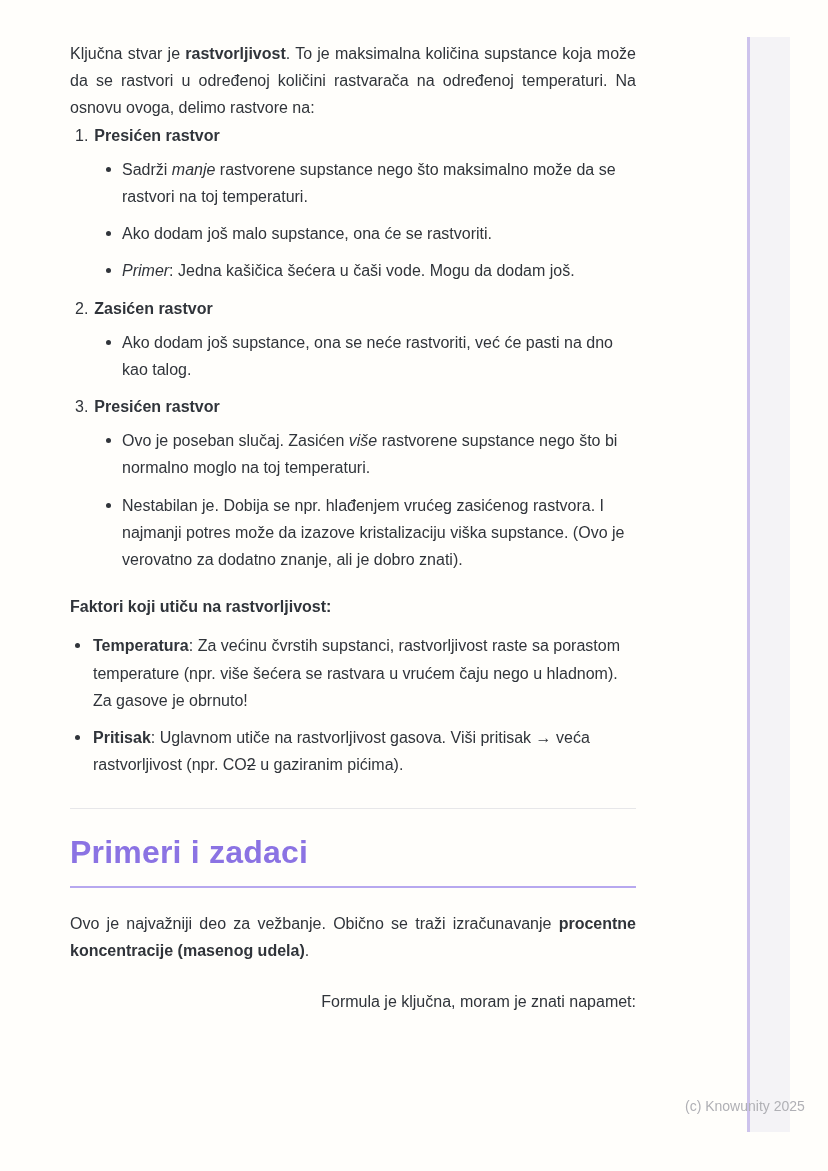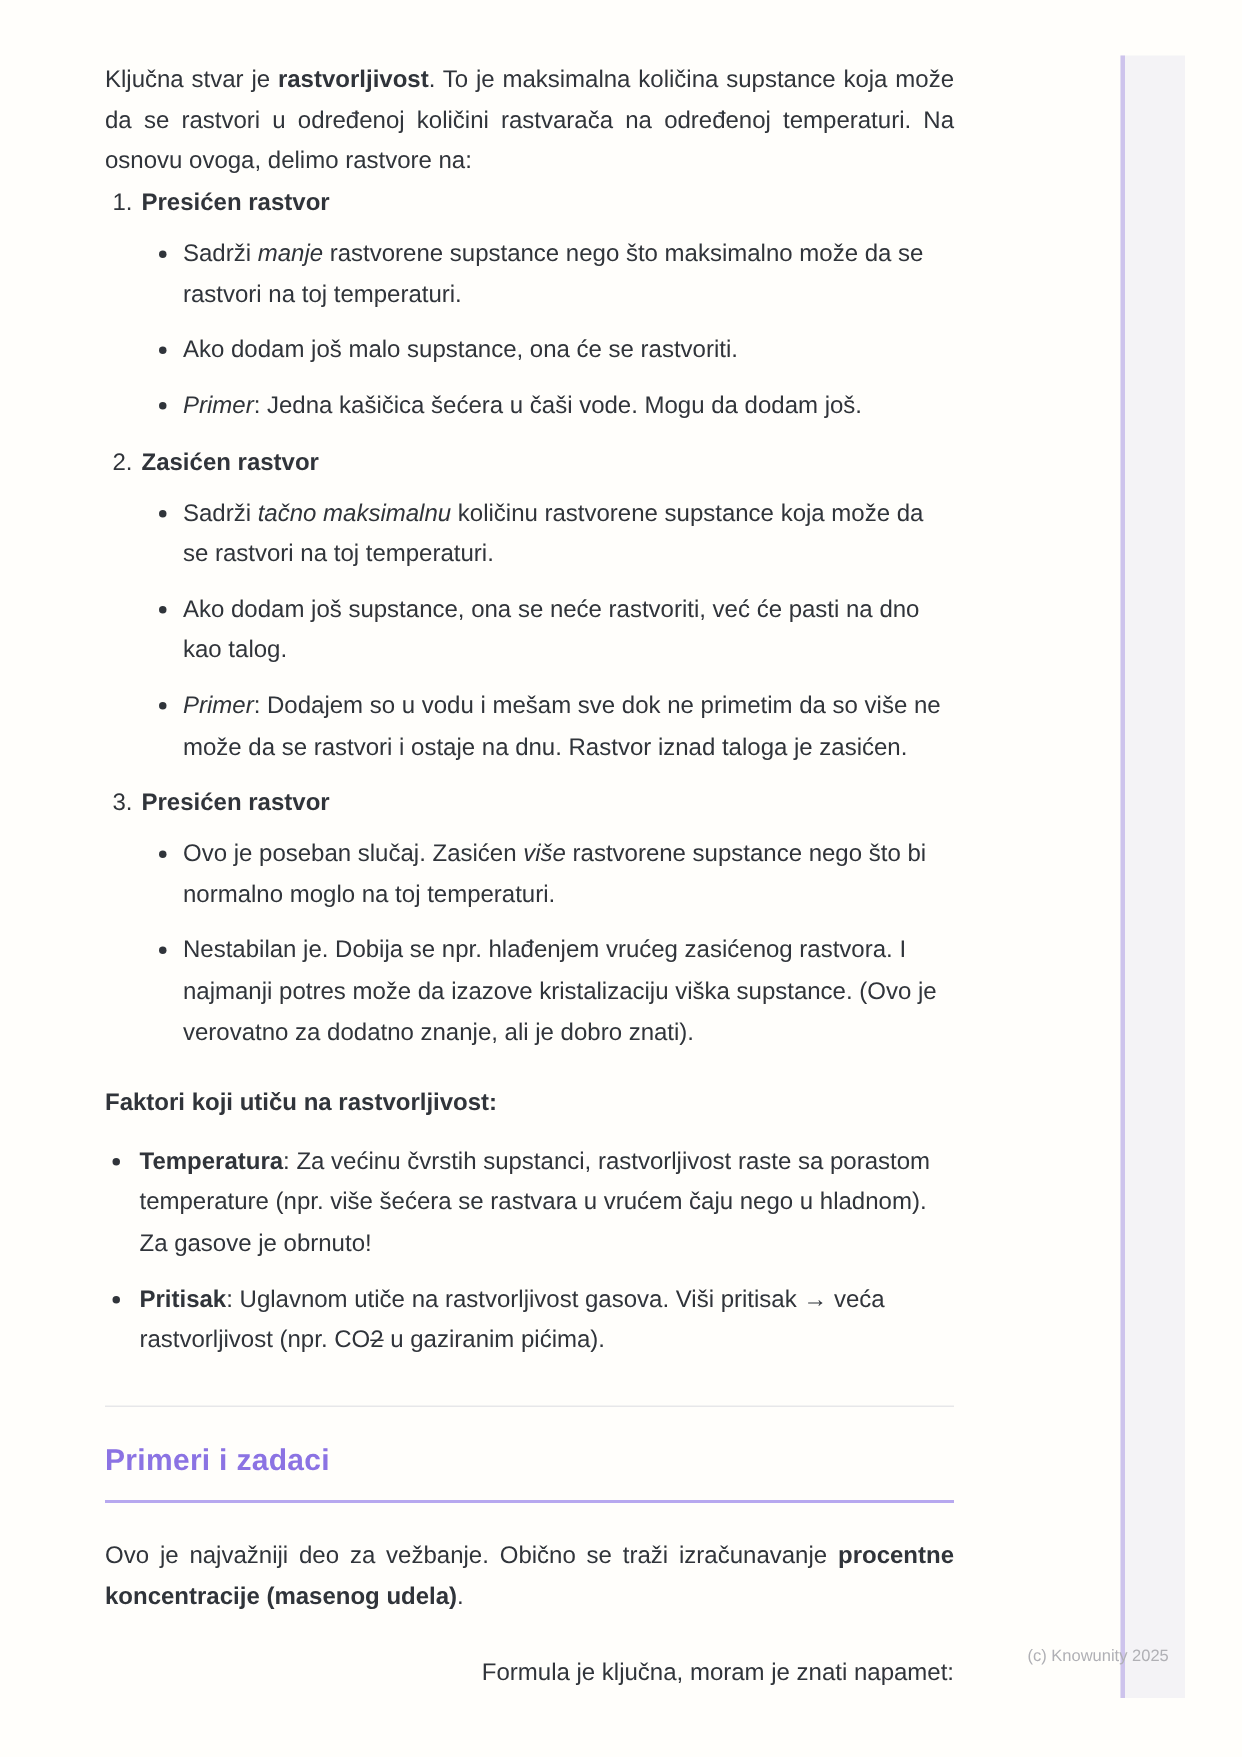--- a/index.html
+++ b/index.html
@@ -52,28 +52,28 @@
   }
   .factors-heading{font-weight:700;margin:20px 0 12px 0;}
   .toplist{list-style:none;margin:0;padding:0;}
   .toplist > li{position:relative;padding-left:23px;margin-bottom:10px;}
   .toplist > li::before{
     content:"";position:absolute;left:5px;top:11px;width:5px;height:5px;
     border-radius:50%;background:var(--text);
   }
   .divider{border:none;border-top:1px solid var(--divider);margin:30px 0 0 0;}
   .section-title{
-    color:var(--accent);font-size:20px;font-weight:700;
+    color:var(--accent);font-size:32px;font-weight:700;
     margin:24px 0 0 0;line-height:1.2;letter-spacing:0.2px;
   }
   .title-underline{height:2px;background:var(--title-underline);margin-top:14px;}
   .section-para{margin-top:22px;}
   .formula-line{margin-top:24px;text-align:right;}
   .watermark{
-    position:absolute;left:685px;top:1098px;font-size:11px;
+    position:absolute;left:685px;top:1098px;font-size:14px;
     color:var(--watermark);white-space:nowrap;z-index:2;
   }
 </style>
 </head>
 <body>
 
 <div class="rail">
   <div class="rail-line"></div>
 </div>
 
@@ -85,23 +85,21 @@
         <div class="num-head"><span class="num">1.</span><span class="item-title">Presićen rastvor</span></div>
         <ul class="sublist">
           <li><span>Sadrži </span><span class="i">manje</span><span> rastvorene supstance nego što maksimalno može da se rastvori na toj temperaturi.</span></li>
           <li><span>Ako dodam još malo supstance, ona će se rastvoriti.</span></li>
           <li><span class="i">Primer</span><span>: Jedna kašičica šećera u čaši vode. Mogu da dodam još.</span></li>
         </ul>
       </li>
       <li>
         <div class="num-head"><span class="num">2.</span><span class="item-title">Zasićen rastvor</span></div>
         <ul class="sublist">
-          <li><span>Sadrži </span><span class="i">tačno maksimalnu</span><span> količinu rastvorene supstance koja može da se rastvori na toj temperaturi.</span></li>
           <li><span>Ako dodam još supstance, ona se neće rastvoriti, već će pasti na dno kao talog.</span></li>
-          <li><span class="i">Primer</span><span>: Dodajem so u vodu i mešam sve dok ne primetim da so više ne može da se rastvori i ostaje na dnu. Rastvor iznad taloga je zasićen.</span></li>
         </ul>
       </li>
       <li>
         <div class="num-head"><span class="num">3.</span><span class="item-title">Presićen rastvor</span></div>
         <ul class="sublist">
           <li><span>Ovo je poseban slučaj. Zasićen </span><span class="i">više</span><span> rastvorene supstance nego što bi normalno moglo na toj temperaturi.</span></li>
           <li><span>Nestabilan je. Dobija se npr. hlađenjem vrućeg zasićenog rastvora. I najmanji potres može da izazove kristalizaciju viška supstance. (Ovo je verovatno za dodatno znanje, ali je dobro znati).</span></li>
         </ul>
       </li>
     </ol>

